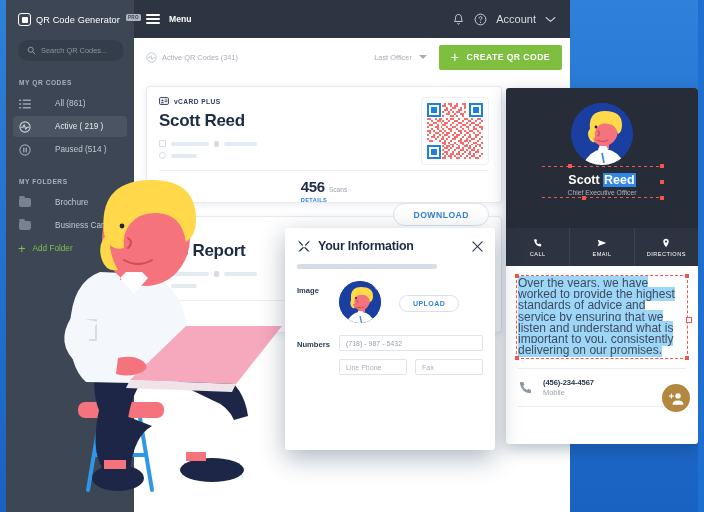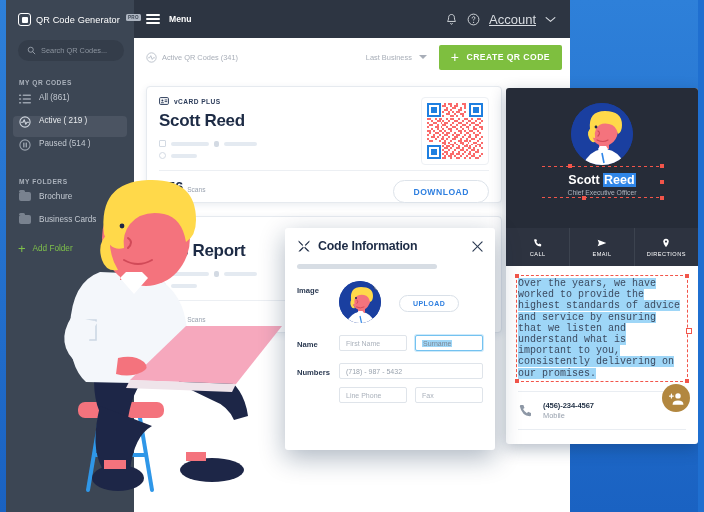--- a/index.html
+++ b/index.html
@@ -34,21 +34,21 @@
     padding:1px 2px; border-radius:1.5px; letter-spacing:.3px; margin-left:1px; align-self:flex-start; margin-top:1px;
   }
   .sb-search {
     margin: 14px 10px 0 12px; height: 21px; background: #343d4a; border-radius: 11px;
     display:flex; align-items:center; gap:5px; padding: 0 9px;
   }
   .sb-search .mag { width:9px; height:9px; flex:none; }
   .sb-search span { font-size: 7.4px; color:#8c949f; }
   .sb-group { font-size: 6.6px; font-weight: bold; letter-spacing: .55px; color:#aab1bb; margin: 18px 0 7px 13px; }
   .sb-item {
-    display:flex; align-items:flex-start; gap:8px; height: 21px; margin: 0 7px 2px 7px;
+    display:flex; align-items:center; gap:24px; height: 21px; margin: 0 7px 2px 7px;
     padding-left: 6px; border-radius: 4px; font-size: 8.2px; color:#c3c9d1;
   }
   .sb-item.active { background:#4b5462; color:#e8ebee; }
   .sb-ico { width:12px; height:12px; flex:none; display:block; }
   .sb-folder-ico { width:12px; height:9px; background:#79828f; border-radius:1.5px 2px 2px 2px; flex:none; position:relative; }
   .sb-folder-ico::before {
     content:""; position:absolute; left:0; top:-2.2px; width:6px; height:2.6px;
     background:#79828f; border-radius:1.5px 1.5px 0 0;
   }
   .sb-add { display:flex; align-items:center; gap:7px; margin:8px 0 0 12px; font-size:8.2px; color:#7fc14a; }
@@ -58,21 +58,21 @@
   .app { position:absolute; left:134px; top:0; right:0; height:512px; z-index:4; }
   .topbar {
     position:absolute; left:0; top:0; width:436px; height:38px;
     background:#2d3542; display:flex; align-items:center; padding: 0 14px 0 12px;
   }
   .burger { width:14px; display:flex; flex-direction:column; gap:2.4px; flex:none; }
   .burger i { height:2px; background:#fff; border-radius:1px; display:block; }
   .menu-lbl { font-size:8.6px; color:#fff; font-weight:bold; margin-left:9px; }
   .topbar-right { margin-left:auto; display:flex; align-items:center; gap:9px; }
   .tb-ico { width:13px; height:13px; display:block; }
-  .account-lbl { font-size:13px; color:#d8dce1;text-decoration:underline; }
+  .account-lbl { font-size:11px; color:#d8dce1; }
   .chev { width:11px; height:7px; display:block; }
 
   .content { position:absolute; left:0; top:38px; width:436px; bottom:0; background:#fff; }
   .toolbar { display:flex; align-items:center; height:38px; padding: 0 8px 0 12px; }
   .tb-badge { display:flex; align-items:center; gap:5px; }
   .tb-badge-ico { width:11px; height:11px; }
   .tb-badge-txt { font-size:7.4px; color:#a8aeb8; }
   .sort { margin-left:auto; display:flex; align-items:center; gap:7px; font-size:7.4px; color:#a8aeb8; }
   .caret { width:0;height:0;border-left:4px solid transparent;border-right:4px solid transparent;border-top:4.5px solid #a8aeb8; }
   .cta {
@@ -92,21 +92,21 @@
   .card-pad { padding: 9px 12px 0 12px; }
   .card-kind { display:flex; align-items:center; gap:5px; }
   .kind-ico { width:10px; height:10px; display:block; }
   .kind-txt { font-size:6.6px; font-weight:bold; letter-spacing:.45px; color:#2c3c5a; }
   .card-title { font-size:17px; font-weight:bold; color:#1d2b45; margin-top:5px; letter-spacing:-.3px; }
   .skel-row { display:flex; align-items:center; gap:5px; margin-top:9px; }
   .skel-ico { width:7px; height:7px; border:1px solid #d3dae3; border-radius:1px; flex:none; }
   .skel-ico.round { border-radius:50%; }
   .skel-bar { height:4px; background:#e4eaf1; border-radius:2px; }
   .card-sep { height:1px; background:#eceff3; margin: 11px 12px 0 12px; }
-  .card-foot { display:flex; align-items:flex-end; padding: 7px 12px 0 12px; }
+  .card-foot { display:flex; align-items:center; padding: 7px 12px 0 12px; flex-direction: column; }
   .scans { display:flex; align-items:baseline; gap:4px; }
   .scans b { font-size:15px; color:#1d2b45; letter-spacing:-.3px; }
   .scans span { font-size:6.6px; color:#9aa3b0; }
   .details { font-size:5.6px; font-weight:bold; letter-spacing:.4px; color:#2e7fe0; margin-top:2px; }
   .dl-btn {
     margin-left:auto; border:1px solid #dde3ea; background:#fff; border-radius:13px;
     height:23px; padding:0 19px; font-size:8.6px; font-weight:bold; letter-spacing:.5px;
     color:#2e7fe0; font-family:inherit; cursor:pointer;
   }
   .qr-box {
@@ -129,21 +129,21 @@
   .pv-role { position:absolute; left:0; right:0; top:101px; text-align:center; font-size:6.8px; color:#aeb4bf; }
   .sel-box { position:absolute; left:36px; top:78px; width:120px; height:32px; pointer-events:none; }
   .sel-box i { position:absolute; width:4px; height:4px; background:#f2554a; }
   .sel-dash { position:absolute; background-image:linear-gradient(90deg,#f2554a 50%,transparent 0); background-size:6px 1px; height:1px; }
   .pv-actions { display:flex; height:38px; background:#2d3340; }
   .pv-act { flex:1; display:flex; flex-direction:column; align-items:center; justify-content:center; gap:3px; color:#fff; border-right:1px solid #3c434f; }
   .pv-act:last-child { border-right:none; }
   .pv-act svg { width:10px; height:10px; display:block; }
   .pv-act span { font-size:5.6px; letter-spacing:.45px; }
   .pv-bio { position:relative; margin: 9px 10px 0 10px; padding: 3px 2px; }
-  .pv-bio p { font-size:10px; line-height:11.2px; color:#3c4a60;font-family:Liberation Mono, monospace; }
+  .pv-bio p { font-size:12px; line-height:11.2px; color:#3c4a60; }
   .pv-bio p span { background:#9ed6f7; }
   .bio-frame { position:absolute; inset:0; border:1px dashed #f2554a; }
   .bio-frame i { position:absolute; width:4px; height:4px; background:#f2554a; }
   .bio-handle { position:absolute; right:-4px; top:50%; width:6px; height:6px; border:1px solid #f2554a; background:#fff; }
   .pv-div { height:1px; background:#e9edf2; margin: 9px 12px 0 12px; }
   .pv-row { display:flex; align-items:center; gap:10px; padding: 9px 12px 0 12px; }
   .pv-row-ico { width:15px; height:15px; flex:none; }
   .pv-row b { display:block; font-size:7.6px; color:#263549; letter-spacing:-.1px; white-space:nowrap; overflow:hidden;text-align:center; }
   .pv-row span { display:block; font-size:7.4px; color:#97a0ad; margin-top:1px; }
   .fab {
@@ -297,21 +297,21 @@
 
       <div class="toolbar">
         <div class="tb-badge">
           <svg class="tb-badge-ico" viewBox="0 0 12 12">
             <circle cx="6" cy="6" r="5.1" fill="none" stroke="#b9c0c9" stroke-width="1"></circle>
             <polyline points="2.4,6.3 4,6.3 5.2,4 6.8,8.1 8,6.3 9.6,6.3" fill="none" stroke="#b9c0c9" stroke-width="1" stroke-linejoin="round"></polyline>
           </svg>
           <span class="tb-badge-txt">Active QR Codes (341)</span>
         </div>
         <div class="sort">
-          <span>Last Business</span>
+          <span>Last Officer</span>
           <span class="caret"></span>
         </div>
         <button class="cta">
           <span class="p">+</span>
           <span>CREATE QR CODE</span>
         </button>
       </div>
 
       <div class="card card-2">
         <div class="card-pad">
@@ -737,21 +737,21 @@
     </div>
   </div>
 
   <div class="modal">
     <div class="mo-head">
       <svg class="mo-ico" viewBox="0 0 14 14">
         <path d="M1.6 1.4 L11 10.8 q1 1 1.6 1.8 q-.9-.3-2-.4 L1.6 2.9z" fill="#1d2b45"></path>
         <path d="M12.4 1.4 L3 10.8 q-1 1-1.6 1.8 q.9-.3 2-.4 L12.4 2.9z" fill="#1d2b45"></path>
         <circle cx="7" cy="7" r="1.5" fill="#fff"></circle>
       </svg>
-      <span class="mo-title">Code Information</span>
+      <span class="mo-title">Your Information</span>
       <svg class="mo-x" viewBox="0 0 12 12">
         <line x1="1" y1="1" x2="11" y2="11" stroke="#2b3a52" stroke-width="1.2" stroke-linecap="round"></line>
         <line x1="11" y1="1" x2="1" y2="11" stroke="#2b3a52" stroke-width="1.2" stroke-linecap="round"></line>
       </svg>
     </div>
 
     <div class="mo-skel"></div>
 
     <div class="mo-row">
       <span class="mo-lbl">Image</span>
@@ -772,31 +772,20 @@
         <span class="mo-pic-x">
           <svg viewBox="0 0 8 8" width="6" height="6">
             <line x1="1" y1="1" x2="7" y2="7" stroke="#2b3a52" stroke-width="1.2" stroke-linecap="round"></line>
             <line x1="7" y1="1" x2="1" y2="7" stroke="#2b3a52" stroke-width="1.2" stroke-linecap="round"></line>
           </svg>
         </span>
       </div>
       <button class="upload">UPLOAD</button>
     </div>
 
-    <div class="mo-row">
-      <span class="mo-lbl">Name</span>
-      <div class="row2">
-        <div class="fld">
-          <span>First Name</span>
-        </div>
-        <div class="fld focus">
-          <span class="selhl">Surname</span>
-        </div>
-      </div>
-    </div>
 
     <div class="mo-row">
       <span class="mo-lbl">Numbers</span>
       <div style="flex:1">
         <div class="fld val">
           <span>(718) - 987 - 5432</span>
         </div>
         <div class="row2" style="margin-top:8px">
           <div class="fld">
             <span>Line Phone</span>

